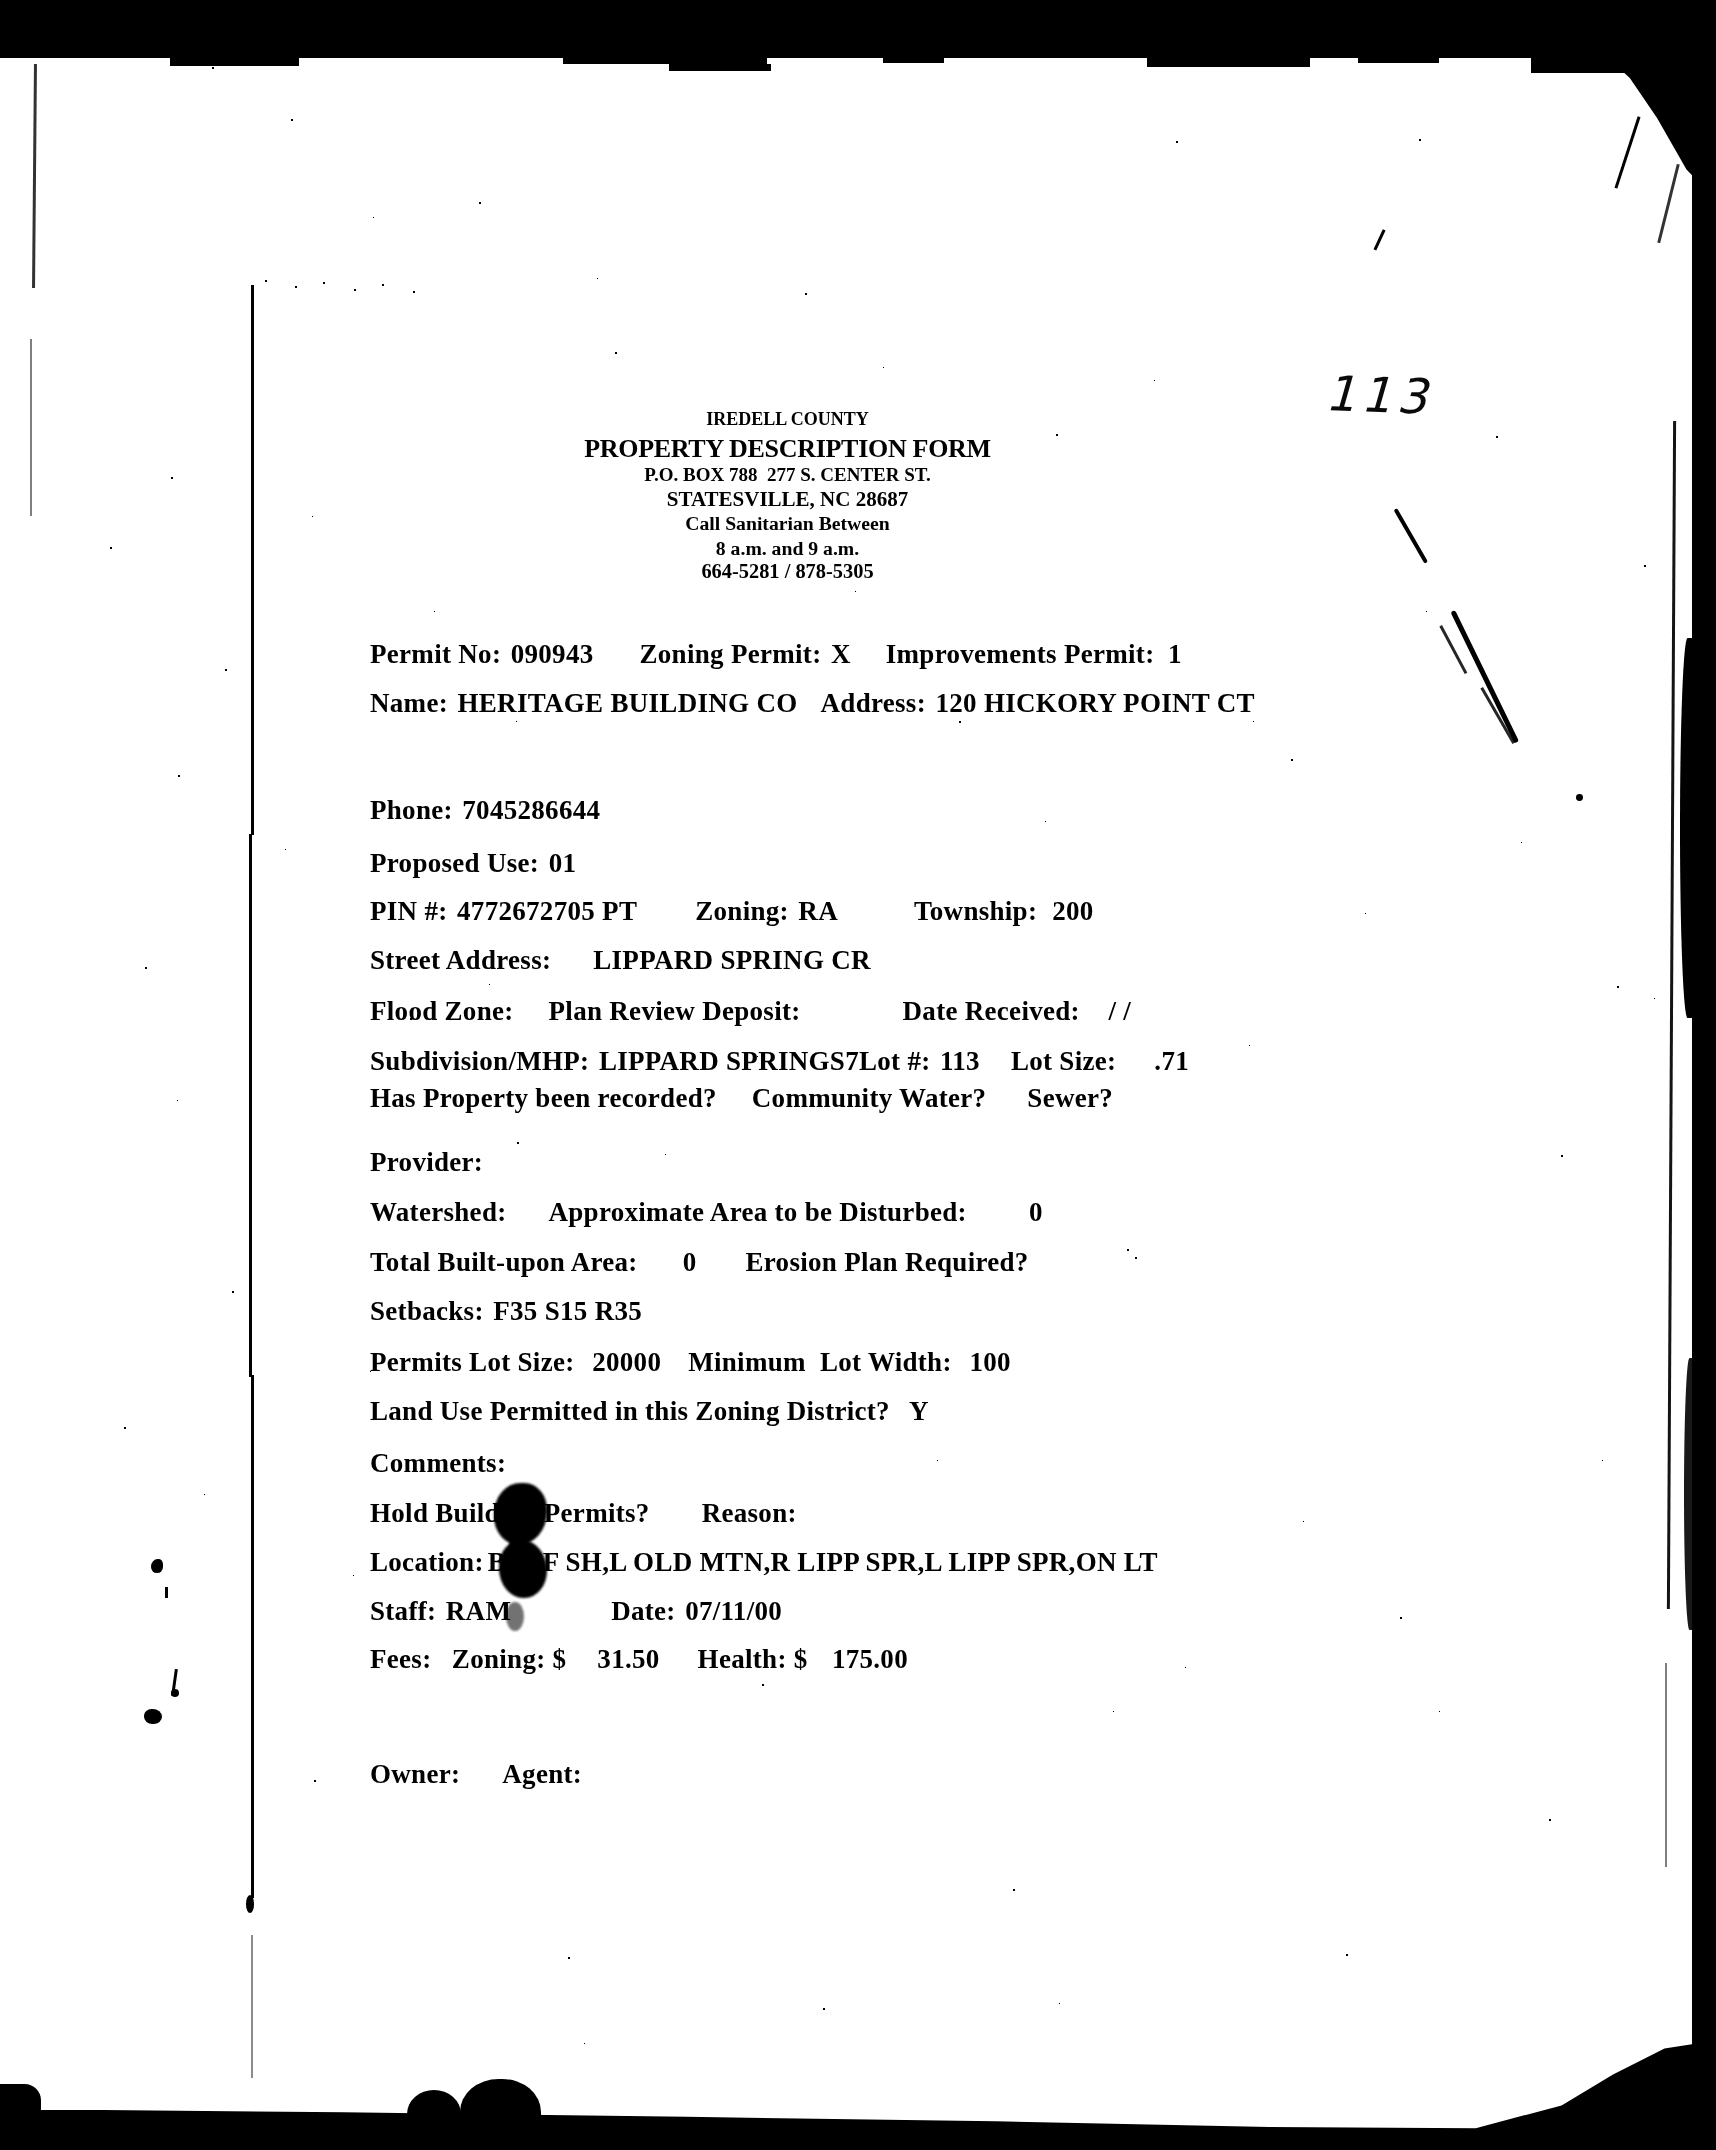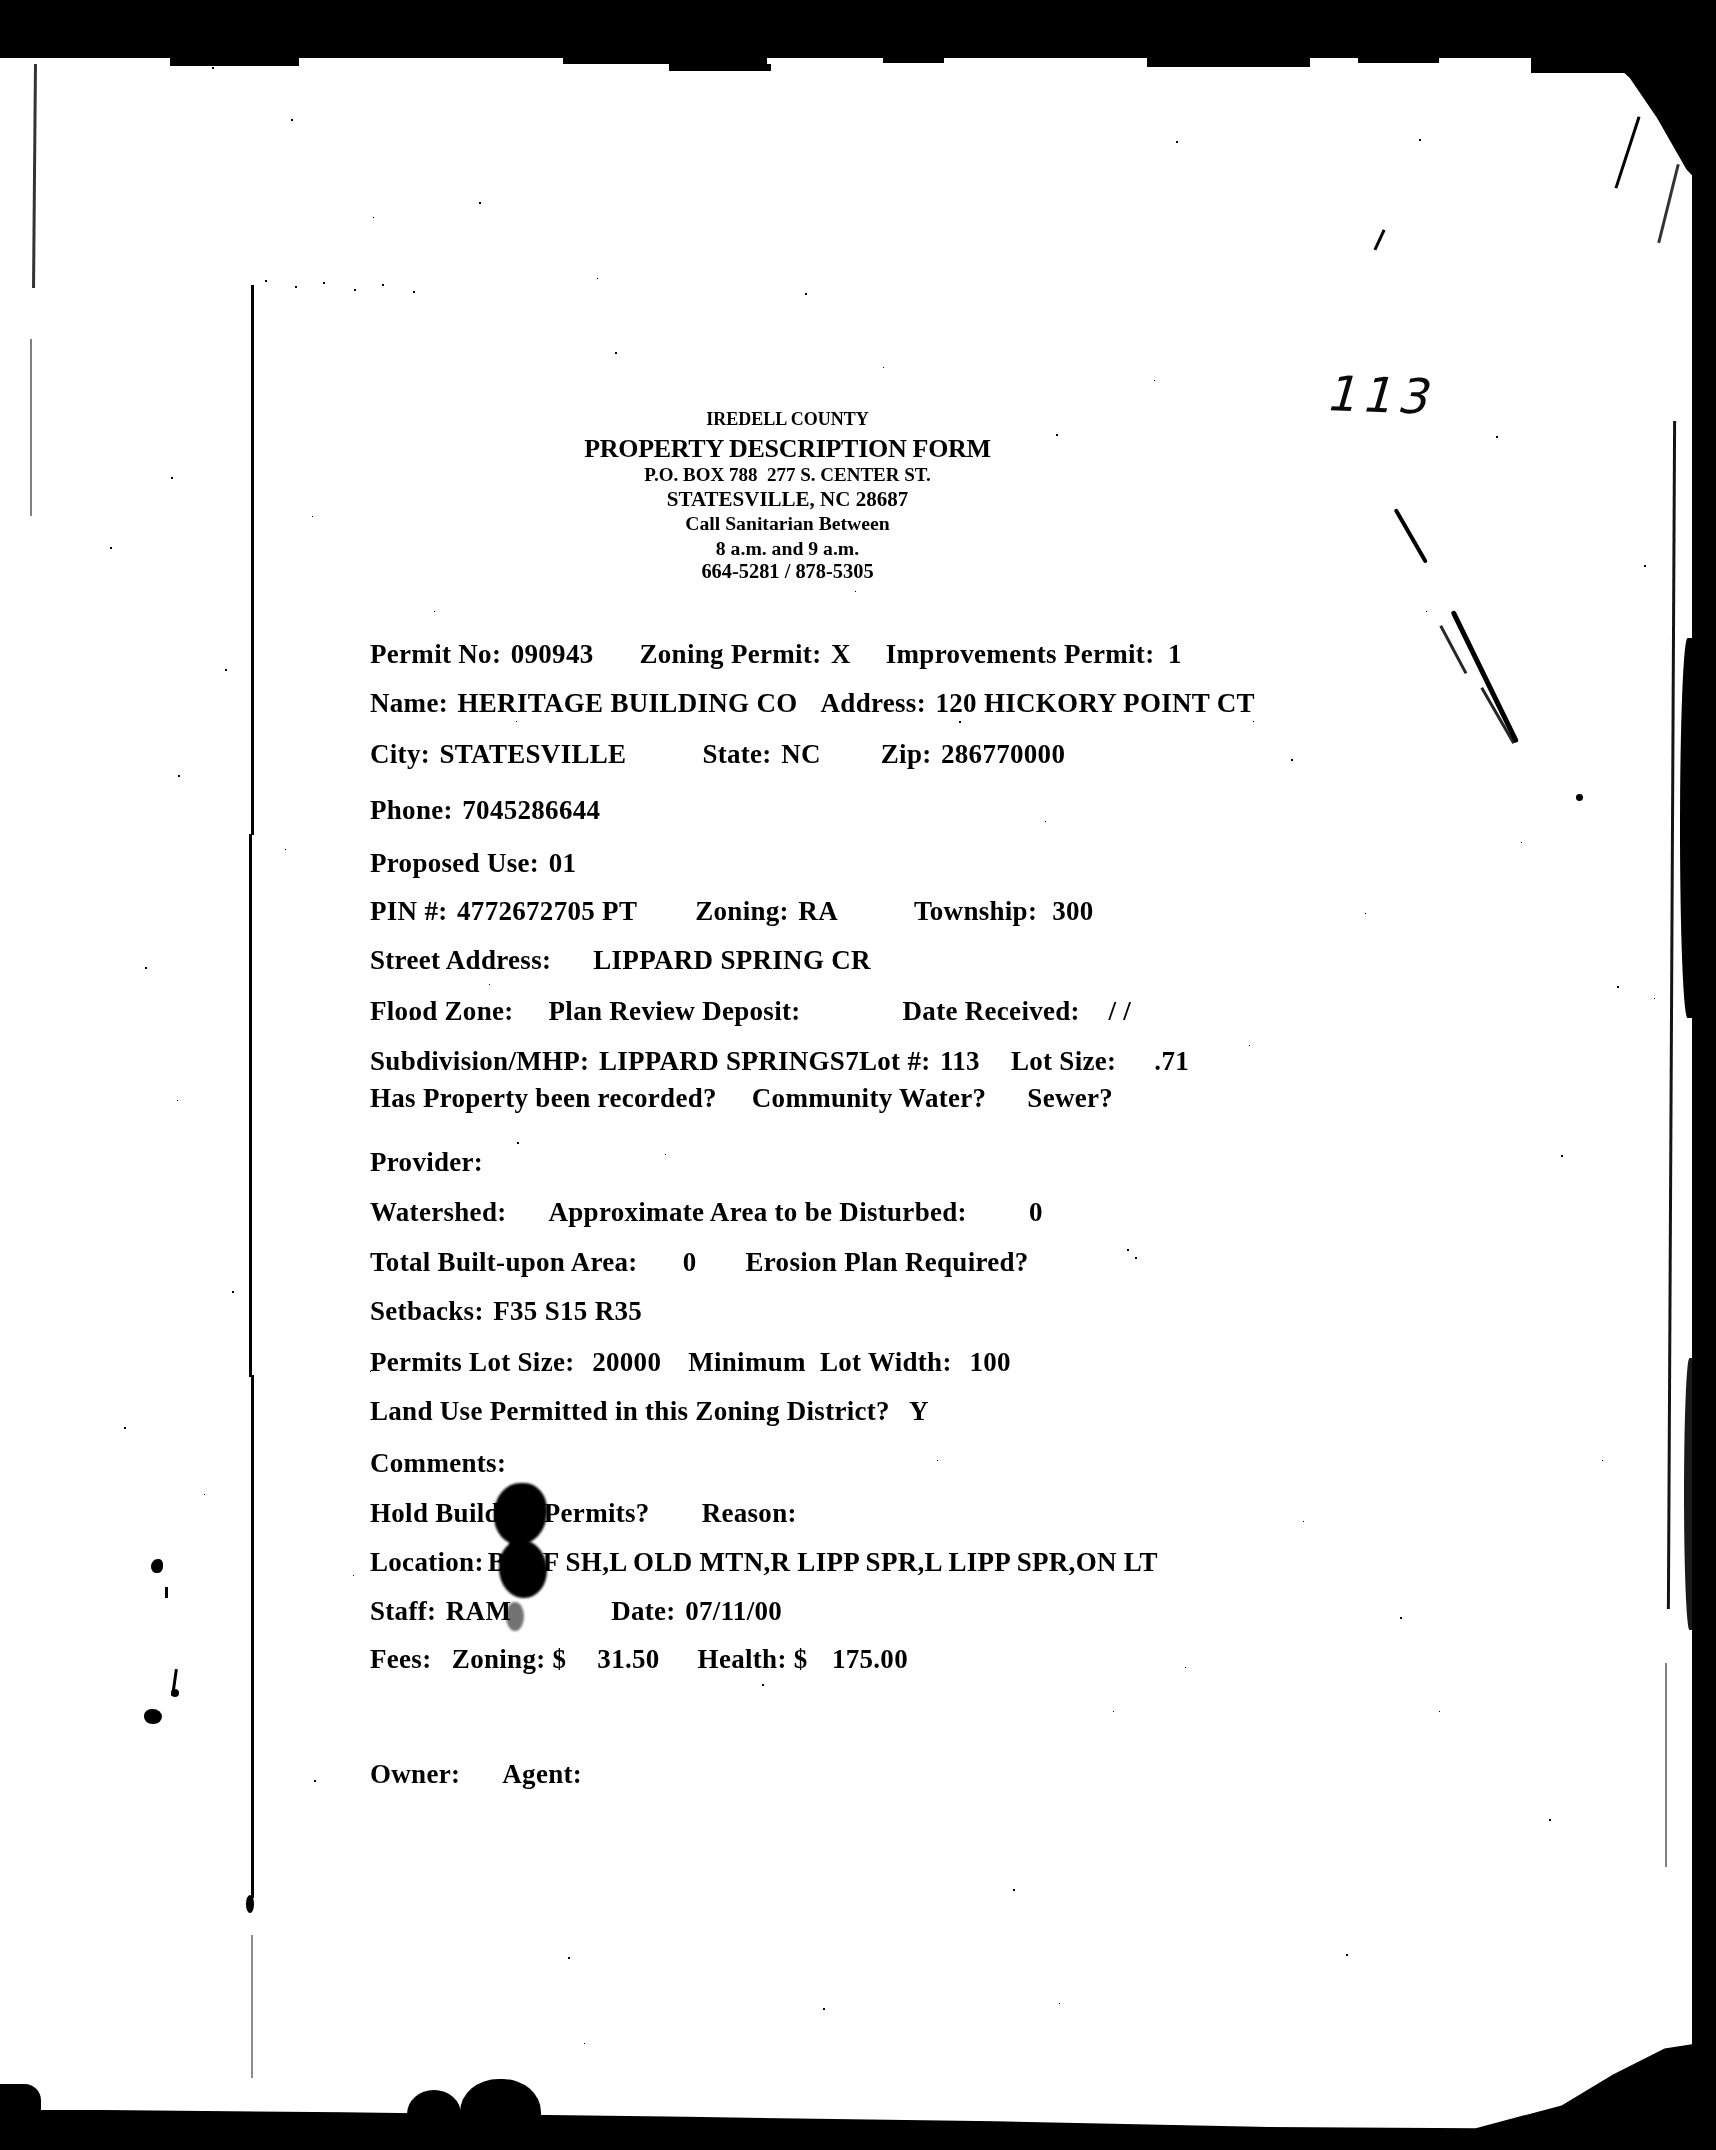--- a/index.html
+++ b/index.html
@@ -41,34 +41,31 @@
   <div class="hand">113</div>
 
   <div class="row" style="top:638px">
     <span>Permit No:</span><span style="margin-left:9.5px">090943</span><span style="margin-left:46px">Zoning Permit:</span><span style="margin-left:9.5px">X</span><span style="margin-left:35px">Improvements Permit:</span><span style="margin-left:13.6px">1</span>
   </div>
 
   <div class="row" style="top:687px">
     <span>Name:</span><span style="margin-left:9.5px">HERITAGE BUILDING CO</span><span style="margin-left:23px">Address:</span><span style="margin-left:9.5px">120 HICKORY POINT CT</span>
   </div>
 
-  <div class="row" style="top:738px">
-    <span>City:</span><span style="margin-left:9.5px">STATESVILLE</span><span style="margin-left:76px">State:</span><span style="margin-left:9.5px">NC</span><span style="margin-left:60px">Zip:</span><span style="margin-left:9.5px">286770000</span>
-  </div>
 
   <div class="row" style="top:794px">
     <span>Phone:</span><span style="margin-left:9.5px">7045286644</span>
   </div>
 
   <div class="row" style="top:847px">
     <span>Proposed Use:</span><span style="margin-left:9.5px">01</span>
   </div>
 
   <div class="row" style="top:895px">
-    <span>PIN #:</span><span style="margin-left:9.5px">4772672705 PT</span><span style="margin-left:58px">Zoning:</span><span style="margin-left:9.5px">RA</span><span style="margin-left:76px">Township:</span><span style="margin-left:15px">300</span>
+    <span>PIN #:</span><span style="margin-left:9.5px">4772672705 PT</span><span style="margin-left:58px">Zoning:</span><span style="margin-left:9.5px">RA</span><span style="margin-left:76px">Township:</span><span style="margin-left:15px">200</span>
   </div>
 
   <div class="row" style="top:944px">
     <span>Street Address:</span><span style="margin-left:42px">LIPPARD SPRING CR</span>
   </div>
 
   <div class="row" style="top:995px">
     <span>Flood Zone:</span><span style="margin-left:35px">Plan Review Deposit:</span><span style="margin-left:102px">Date Received:</span><span style="margin-left:28.5px">/ /</span>
   </div>
 

